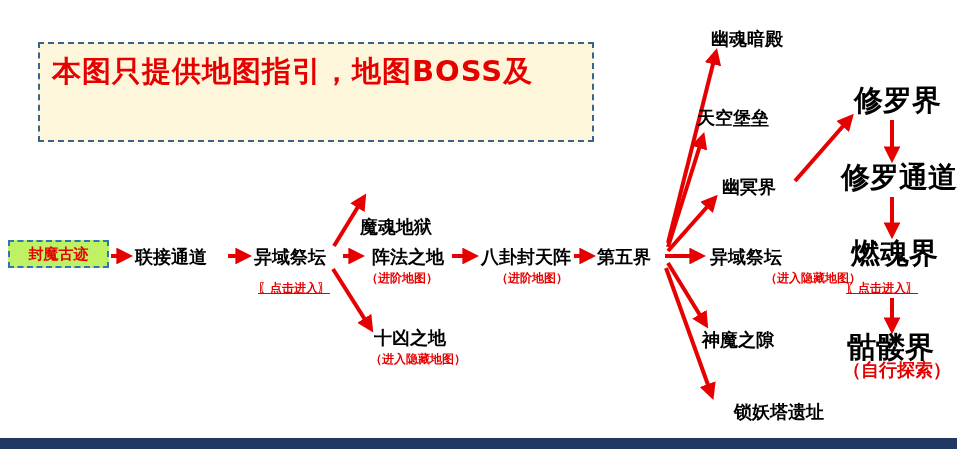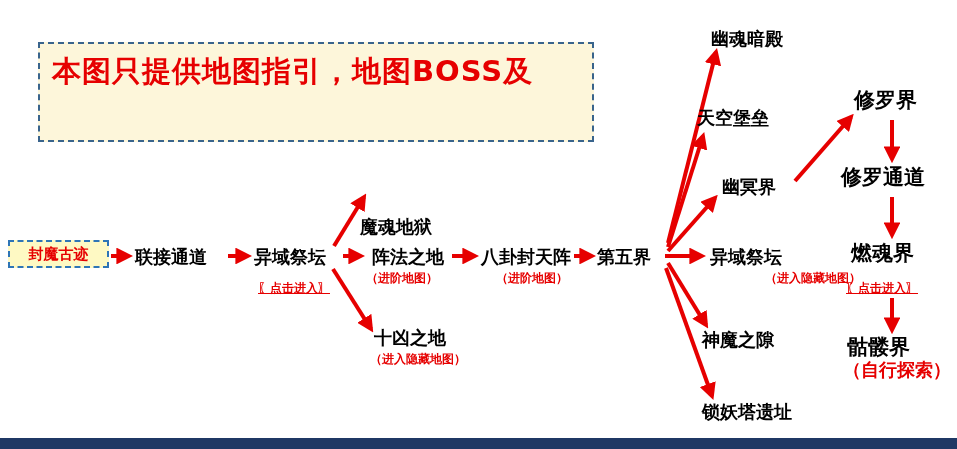--- a/index.html
+++ b/index.html
@@ -11,30 +11,30 @@
     position:absolute; left:38px; top:42px; width:556px; height:100px;
     background:#fdf6da; border:2px dashed #39648c; padding:7px 12px;
   }
   .notice .line {
     color:#e60000; font-weight:bold; font-size:29px; line-height:41px;
     letter-spacing:1px; white-space:nowrap;
   }
 
   .start {
     position:absolute; left:8px; top:240px; width:101px; height:28px;
-    background:#fef9c3; border:2px dashed #2e75b6;
+    background:#bef264; border:2px dashed #2e75b6;
     color:#e60000; font-weight:bold; font-size:15px;
     display:flex; align-items:center; justify-content:center; white-space:nowrap;
   }
 
   .node {
     position:absolute; font-weight:bold; color:#000; font-size:18px;
     white-space:nowrap; line-height:22px;
   }
-  .node.big { font-size:21px; }
+  .node.big { font-size:29px; }
 
   .sub {
     position:absolute; color:#e60000; font-weight:bold; font-size:12px;
     white-space:nowrap; line-height:14px;
   }
   .sub.link { text-decoration:underline; }
   .sub.lg { font-size:18px; }
 
   svg.arrows { position:absolute; left:0; top:0; width:957px; height:449px; pointer-events:none; }
   svg.arrows line { stroke:#e60000; stroke-width:4; }
@@ -95,21 +95,21 @@
   <div class="node" style="left:597px; top:246px;">第五界</div>
 
   <div class="node" style="left:711px; top:28px;">幽魂暗殿</div>
   <div class="node" style="left:697px; top:107px;">天空堡垒</div>
   <div class="node" style="left:722px; top:176px;">幽冥界</div>
 
   <div class="node" style="left:710px; top:246px;">异域祭坛</div>
   <div class="sub" style="left:765px; top:271px;">（进入隐藏地图）</div>
 
   <div class="node" style="left:702px; top:329px;">神魔之隙</div>
-  <div class="node" style="left:702px; top:401px;">锁妖塔遗址</div>
+  <div class="node" style="left:734px; top:401px;">锁妖塔遗址</div>
 
   <div class="node big" style="left:854px; top:89px;">修罗界</div>
   <div class="node big" style="left:841px; top:166px;">修罗通道</div>
   <div class="node big" style="left:851px; top:242px;">燃魂界</div>
   <div class="sub link" style="left:846px; top:281px;">〖点击进入〗</div>
   <div class="node big" style="left:847px; top:336px;">骷髅界</div>
   <div class="sub lg" style="left:843px; top:363px;">（自行探索）</div>
 
   <div class="footer"></div>
 

